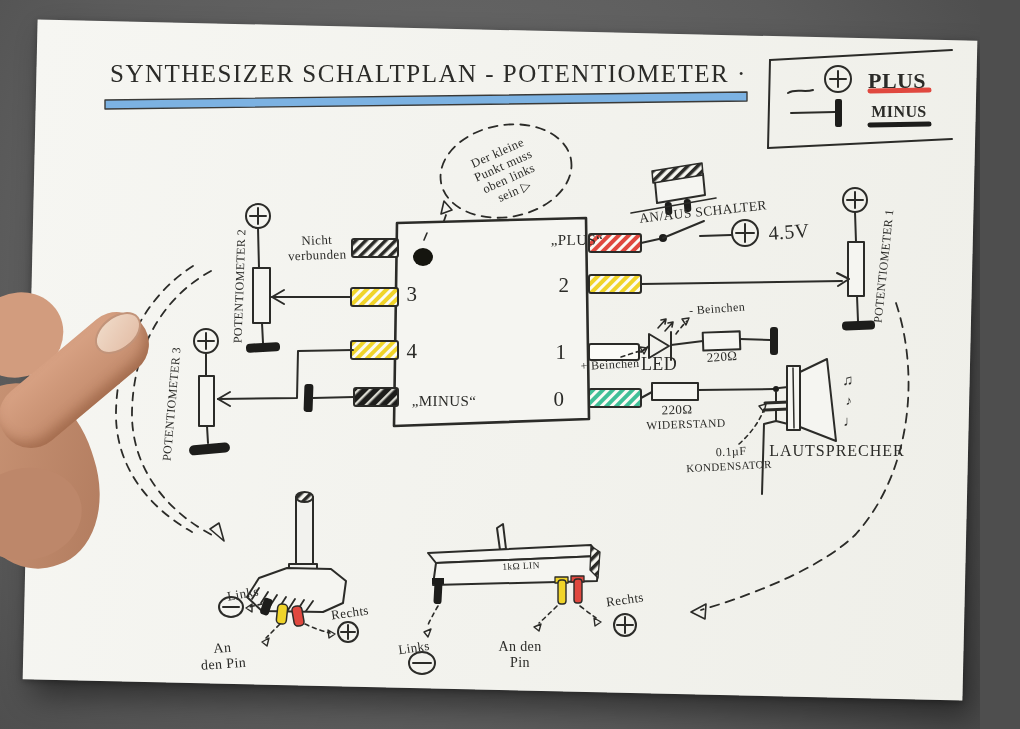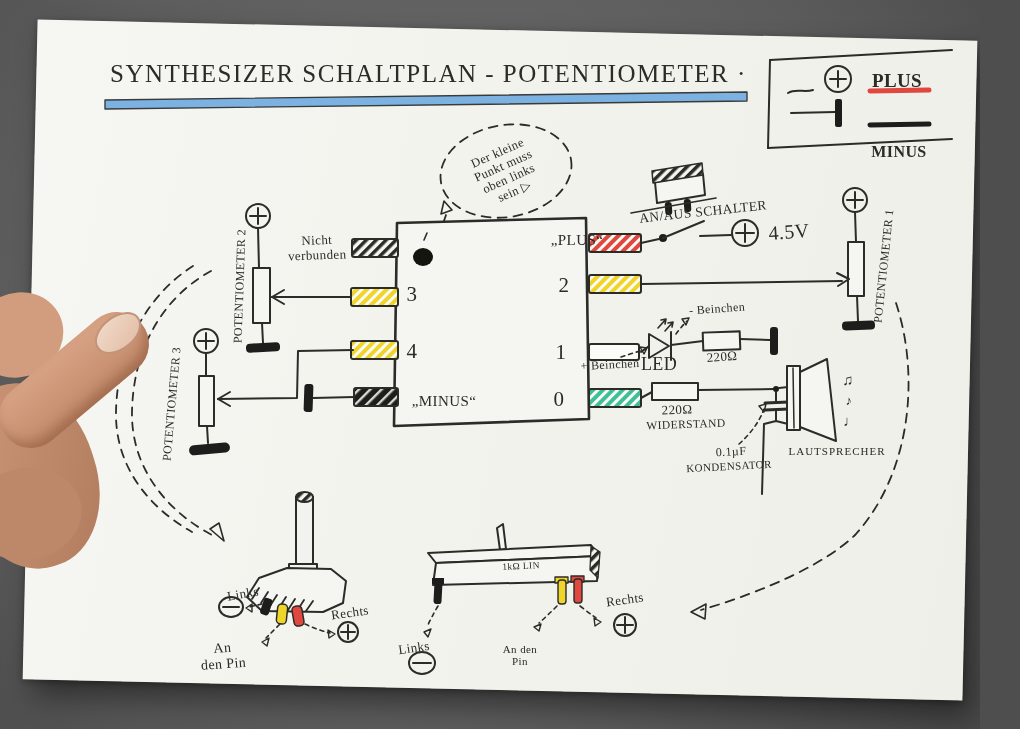--- a/index.html
+++ b/index.html
@@ -240,22 +240,22 @@
         <path d="M193,266 C147,295 117,350 116,412 C115,464 146,506 192,532" stroke-dasharray="8 7"></path>
         <polygon points="210,529 224,541 219,523" stroke-width="1.6"></polygon>
         <path d="M896,303 C919,372 913,470 856,534 C827,563 766,591 701,610" stroke-dasharray="9 7"></path>
         <polygon points="706,604 691,612 705,619" stroke-width="1.6"></polygon>
       </g>
     </g>
   </svg>
 
   <div id="title" class="lbl">SYNTHESIZER SCHALTPLAN - POTENTIOMETER ·</div>
 
-  <div class="lbl" style="left:897px;top:81px;font-size:19px;font-weight:bold;">PLUS</div>
-  <div class="lbl" style="left:899px;top:112px;font-size:16px;font-weight:bold;margin-top:40px;">MINUS</div>
+  <div class="lbl" style="left:897px;top:81px;font-size:22px;font-weight:bold;">PLUS</div>
+  <div class="lbl" style="left:899px;top:112px;font-size:16px;font-weight:bold;">MINUS</div>
 
   <div class="lbl ctr" style="left:506px;top:172px;font-size:12.5px;transform:translate(-50%,-50%) rotate(-24deg);">
     <div>Der kleine</div>
     <div>Punkt muss</div>
     <div>oben links</div>
     <div>sein ▷</div>
   </div>
 
   <div class="lbl" style="left:541px;top:240px;font-size:15px;margin-left:36px;">„PLUS“</div>
   <div class="lbl" style="left:564px;top:285px;font-size:21px;">2</div>
@@ -279,37 +279,37 @@
 
   <div class="lbl" style="left:717px;top:309px;font-size:12px;transform:translate(-50%,-50%) rotate(-4deg);">- Beinchen</div>
   <div class="lbl" style="left:610px;top:365px;font-size:12px;transform:translate(-50%,-50%) rotate(-3deg);">+ Beinchen</div>
   <div class="lbl" style="left:659px;top:364px;font-size:18px;">LED</div>
   <div class="lbl" style="left:722px;top:357px;font-size:13px;transform:translate(-50%,-50%) rotate(-4deg);">220Ω</div>
 
   <div class="lbl" style="left:677px;top:410px;font-size:13px;transform:translate(-50%,-50%) rotate(-2deg);">220Ω</div>
   <div class="lbl" style="left:686px;top:424px;font-size:11.5px;transform:translate(-50%,-50%) rotate(-2deg);">WIDERSTAND</div>
   <div class="lbl" style="left:731px;top:452px;font-size:12px;transform:translate(-50%,-50%) rotate(-3deg);">0.1µF</div>
   <div class="lbl" style="left:729px;top:466px;font-size:11px;transform:translate(-50%,-50%) rotate(-3deg);">KONDENSATOR</div>
-  <div class="lbl" style="left:837px;top:451px;font-size:11px;letter-spacing:1px;">LAUTSPRECHER</div>
+  <div class="lbl" style="left:837px;top:451px;font-size:16px;letter-spacing:1px;">LAUTSPRECHER</div>
 
   <div class="lbl" style="left:848px;top:380px;font-size:15px;">♫</div>
   <div class="lbl" style="left:849px;top:401px;font-size:13px;">♪</div>
   <div class="lbl" style="left:851px;top:421px;font-size:15px;">♩</div>
 
   <div class="lbl" style="left:521px;top:566px;font-size:9.5px;transform:translate(-50%,-50%) rotate(-3deg);">1kΩ LIN</div>
 
   <div class="lbl" style="left:243px;top:594px;font-size:13px;transform:translate(-50%,-50%) rotate(-10deg);">Links</div>
   <div class="lbl" style="left:350px;top:613px;font-size:13px;transform:translate(-50%,-50%) rotate(-8deg);">Rechts</div>
   <div class="lbl ctr" style="left:223px;top:656px;font-size:14px;transform:translate(-50%,-50%) rotate(-4deg);">
     <div>An</div>
     <div>den Pin</div>
   </div>
 
   <div class="lbl" style="left:414px;top:648px;font-size:13px;transform:translate(-50%,-50%) rotate(-8deg);">Links</div>
-  <div class="lbl ctr" style="left:520px;top:655px;font-size:11px;">
+  <div class="lbl ctr" style="left:520px;top:655px;font-size:14px;">
     <div>An den</div>
     <div>Pin</div>
   </div>
   <div class="lbl" style="left:625px;top:600px;font-size:13px;transform:translate(-50%,-50%) rotate(-8deg);">Rechts</div>
 
   <div class="hand" id="fingers"></div>
   <div class="hand" id="finger2"></div>
   <div class="hand" id="fingertop"></div>
   <div class="hand" id="thumb"></div>
   <div class="hand" id="thumbnail"></div>

